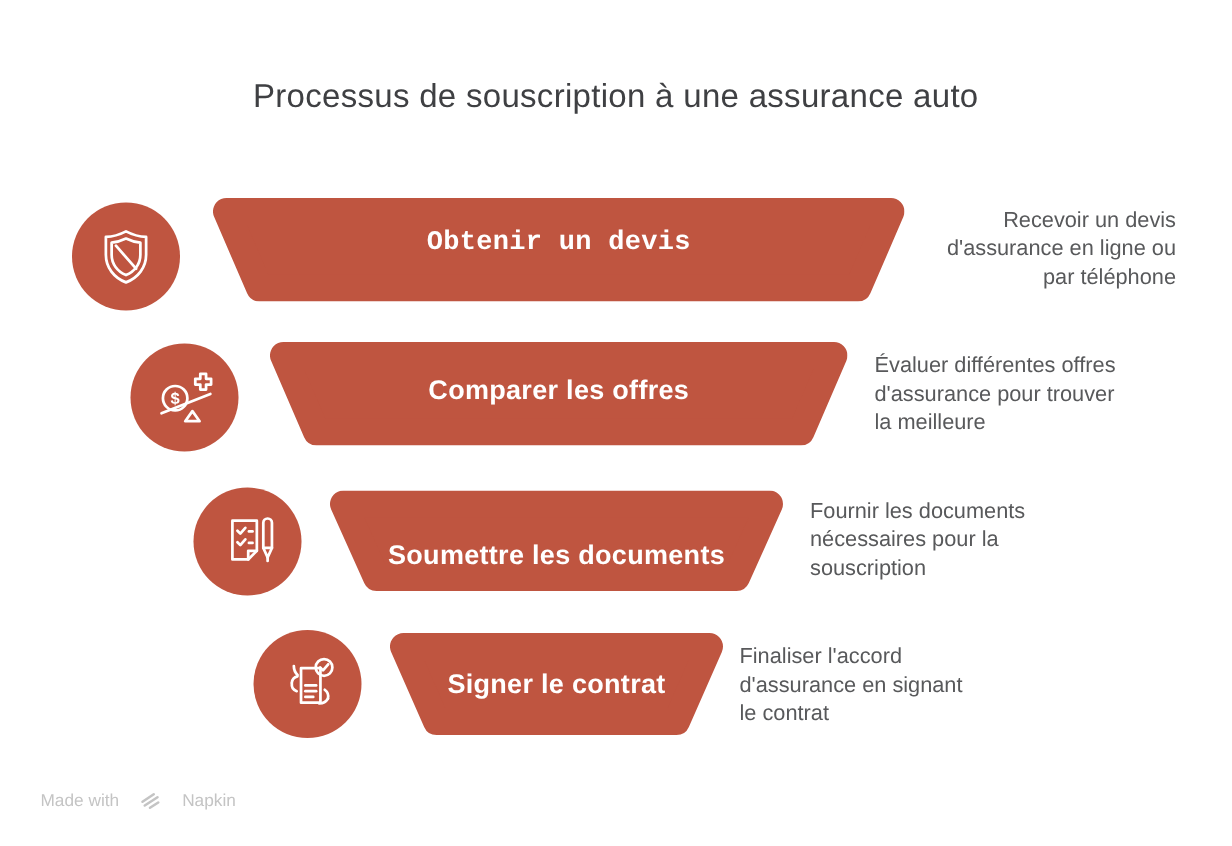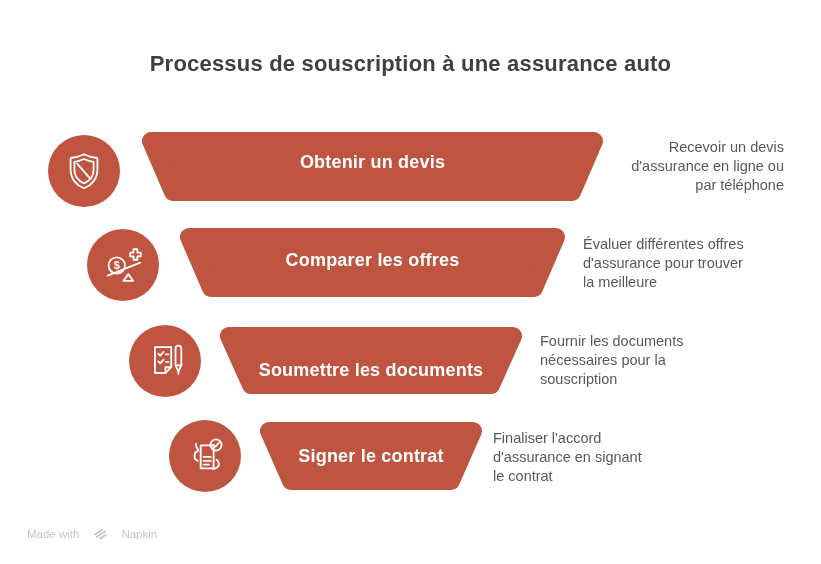--- a/index.html
+++ b/index.html
@@ -8,21 +8,21 @@
     --desc-color:#58595b;
     --footer-color:#c4c4c4;
   }
   html,body{margin:0;padding:0;background:#ffffff;}
   .canvas{
     position:relative;width:821px;height:564px;background:#ffffff;
     font-family:"Liberation Sans",sans-serif;overflow:hidden;
   }
   .title{
     position:absolute;top:51px;left:0;right:0;text-align:center;
-    font-size:22px;font-weight:bold;color:var(--title-color);letter-spacing:.2px;
+    font-size:22px;font-weight:normal;color:var(--title-color);letter-spacing:.2px;
   }
   .bar{position:absolute;}
   .bar svg{position:absolute;left:0;top:0;display:block;}
   .bar .shape{fill:var(--accent);stroke:var(--accent);stroke-width:18;stroke-linejoin:round;}
   .bar-label{
     position:absolute;left:0;top:0;right:0;bottom:0;display:flex;align-items:center;justify-content:center;
     color:#ffffff;font-weight:bold;font-size:18px;letter-spacing:.2px;
   }
   .icon-circle{
     position:absolute;width:72px;height:72px;border-radius:50%;background:var(--accent);
@@ -46,21 +46,21 @@
 
   <div class="title">Processus de souscription à une assurance auto</div>
 
   <div class="icon-circle" style="left:48px;top:135px;">
     <svg viewBox="0 0 48 48">
       <path d="M24 6.5c4.6 2.4 9.2 3.7 14 3.9v12.4c0 8.8-5.6 16-14 19.2-8.4-3.2-14-10.4-14-19.2V10.4c4.8-.2 9.4-1.5 14-3.9z"></path>
       <path d="M24 11.5c3.3 1.6 6.6 2.6 10 2.9v8.4c0 6.3-3.9 11.6-10 14.1-6.1-2.5-10-7.8-10-14.1v-8.4c3.4-.3 6.7-1.3 10-2.9z"></path>
       <line x1="17" y1="16.5" x2="31" y2="32.5"></line>
     </svg>
   </div>
-  <div class="bar" style="left:142px;top:132px;width:461px;height:60px;">
+  <div class="bar" style="left:142px;top:132px;width:461px;height:60px;font-family:Liberation Mono, monospace;">
     <svg width="461" height="69" viewBox="0 0 461 69">
       <path class="shape" d="M9 9 L452 9 L430 60 L31 60 Z"></path>
     </svg>
     <div class="bar-label">Obtenir un devis</div>
   </div>
   <div class="desc" style="left:622px;top:138px;text-align:right;">Recevoir un devis d'assurance en ligne ou par téléphone</div>
 
   <div class="icon-circle" style="left:87px;top:229px;">
     <svg viewBox="0 0 48 48">
       <line x1="8" y1="35" x2="42" y2="21.5"></line>

